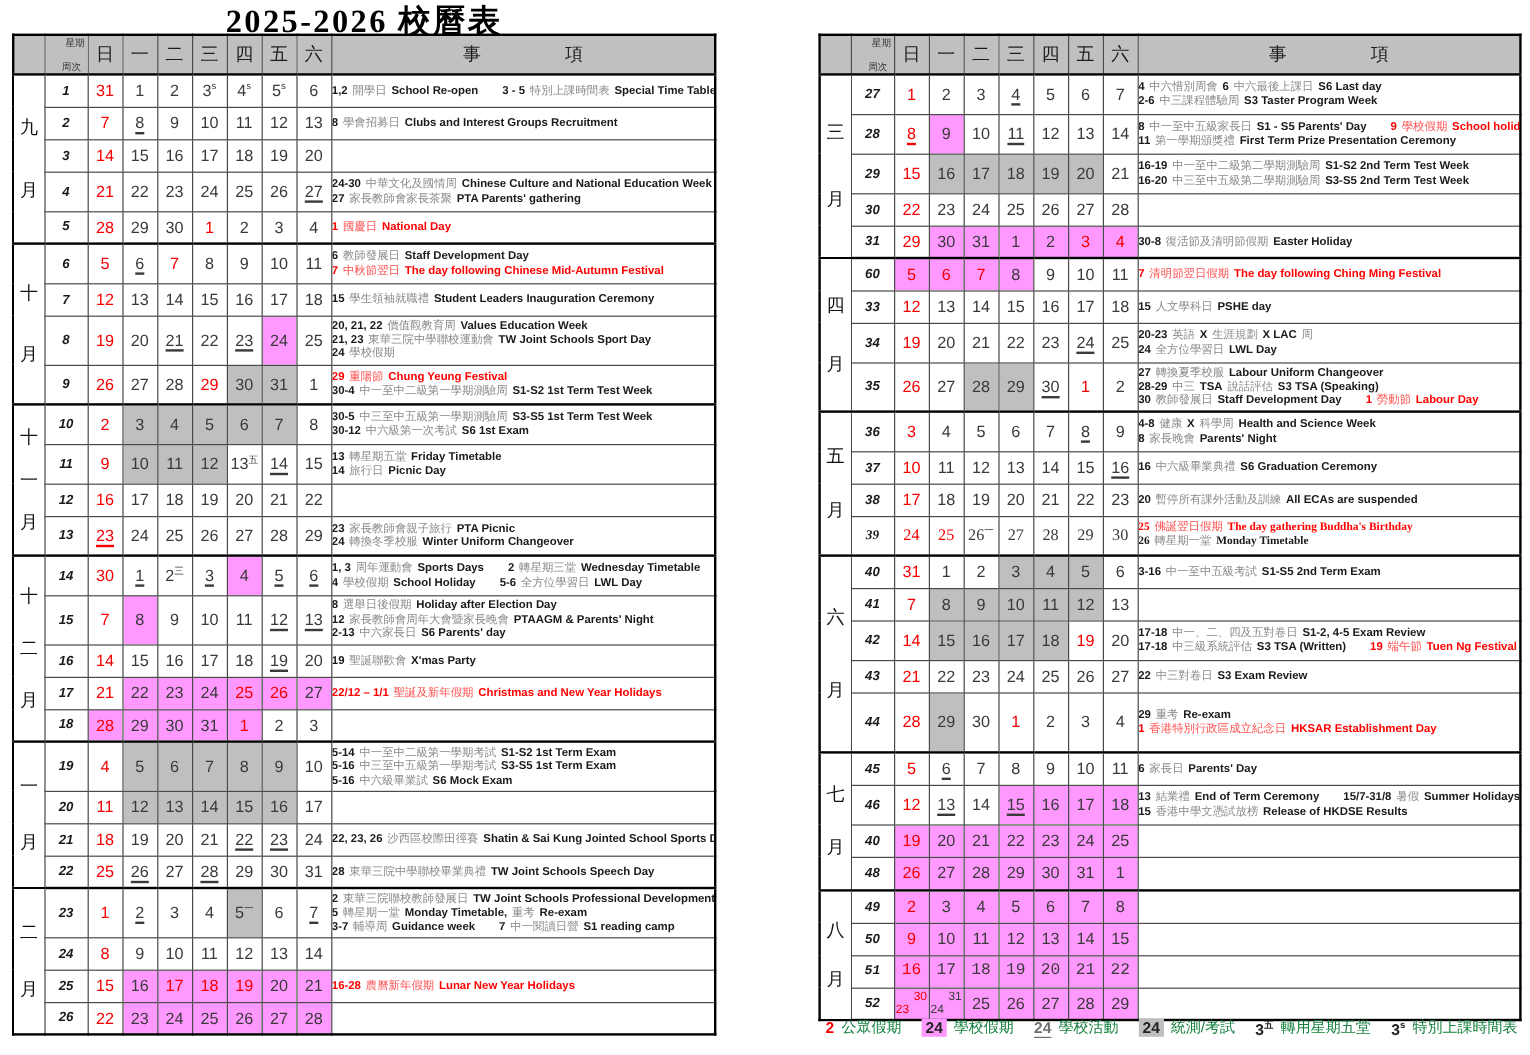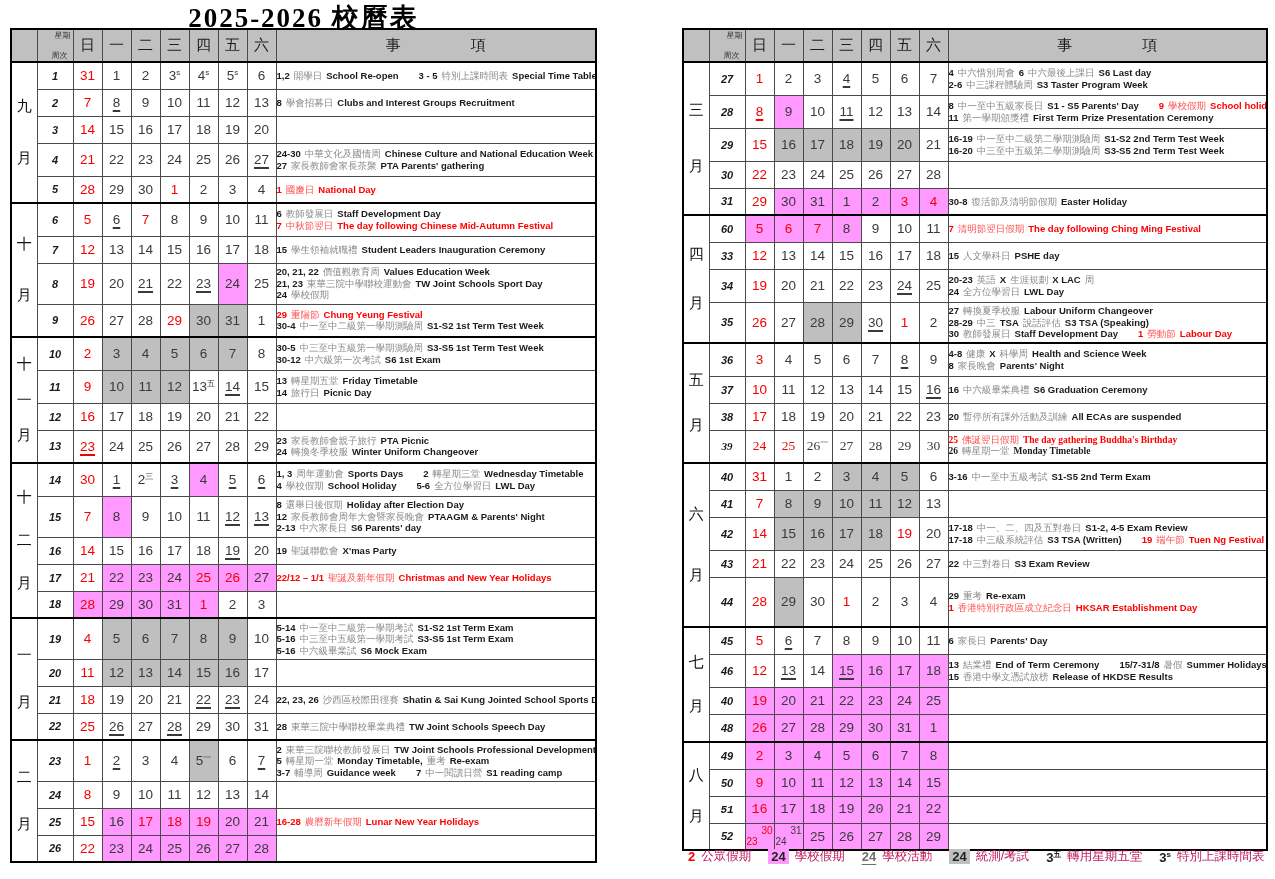--- a/index.html
+++ b/index.html
@@ -65,21 +65,21 @@
     position:absolute;left:688px;top:847px;display:flex;align-items:center;gap:17px;
     font-size:12.5px;
   }
   .lg-item{display:flex;align-items:center;gap:6px;}
   .lg-sample{font-size:13px;font-weight:bold;color:#222;line-height:15px;}
   .lg-sample sup{font-size:8px;}
   .lg-red{color:#f50000;}
   .lg-pink{background:#ff99ff;padding:0 3px;}
   .lg-ul{text-decoration:underline;text-underline-offset:2.5px;color:#6f6f6f;}
   .lg-gray{background:#bfbfbf;padding:0 3px;}
-  .lg-label{color:#be185d;}
+  .lg-label{color:#15803d;}
 </style>
 </head>
 <body>
 
 <div id="title">2025-2026 校曆表</div>
 
 <table class="cal" id="left-cal">
     <colgroup>
       <col style="width: 26px;">
       <col style="width: 36px;">

